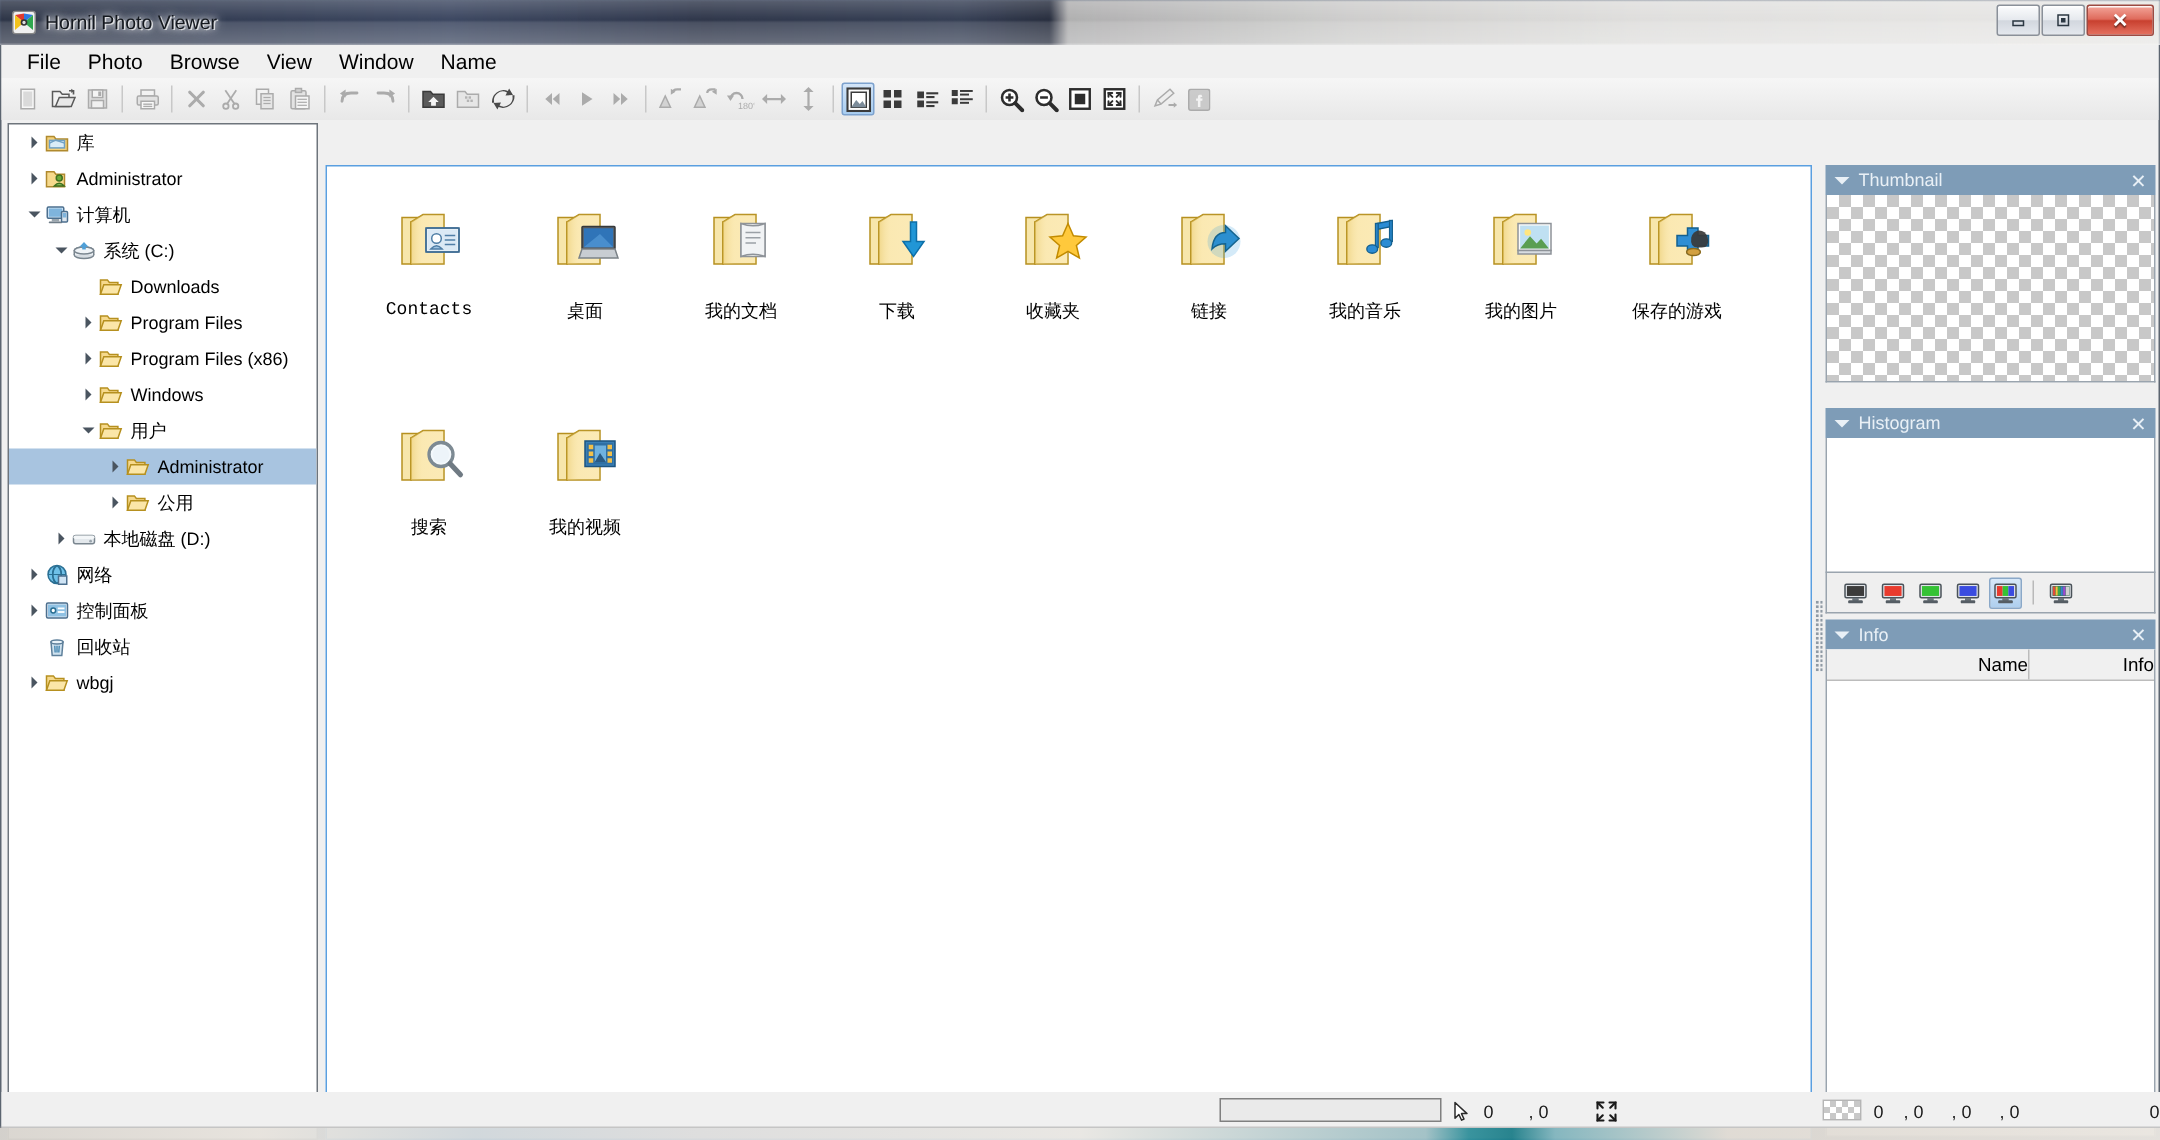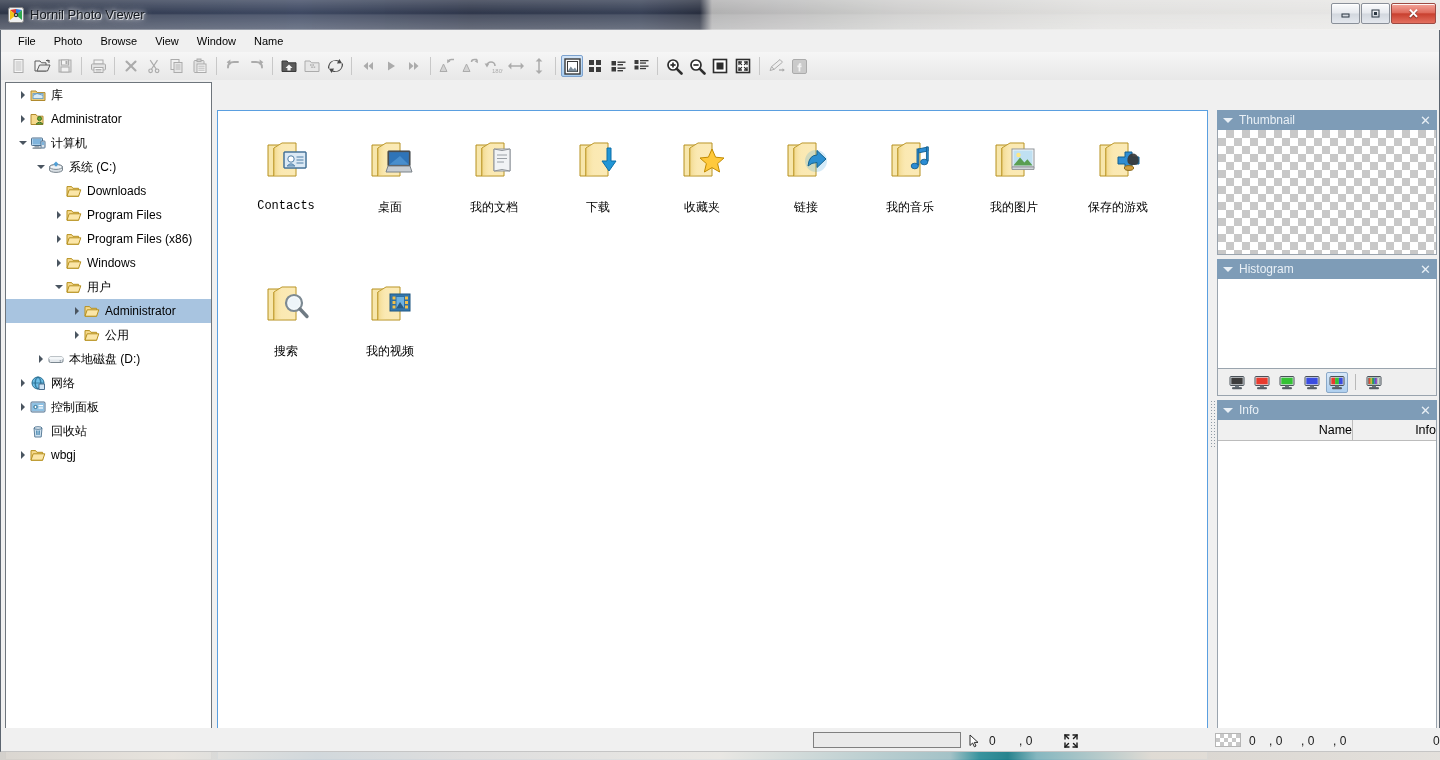--- a/index.html
+++ b/index.html
@@ -88,21 +88,21 @@
     position:absolute; left:0; top:30px; width:1440px; height:722px;
     background:#f0f0f0;
     border-left:1px solid #5c6570; border-right:1px solid #5c6570;
   }
   #menubar {
     position:absolute; left:0; top:0; width:100%; height:22px;
     background:#f0f0f0;
     display:flex; align-items:center; padding-left:8px;
   }
   .menu-item {
-    padding: 3px 9px; font-size:11px; color:#000; cursor:pointer;
+    padding: 3px 9px; font-size:14px; color:#000; cursor:pointer;
   }
 
   
   #toolbar {
     position:absolute; left:0; top:22px; width:100%; height:28px;
     background: linear-gradient(180deg,#f6f6f6 0%,#efefef 50%,#e8e8e8 100%);
     display:flex; align-items:center; padding-left:7px; gap:1px;
   }
   .tb-btn {
     width:22px; height:22px;
@@ -1041,21 +1041,21 @@
 
       <div>
         <div class="panel-head">
           <span class="collapse"></span>
           <span class="ptitle">Thumbnail</span>
           <span class="pclose">✕</span>
         </div>
         <div id="thumbnail-body" class="checker"></div>
       </div>
 
-      <div style="margin-top:4px;">
+      <div style="margin-top:17px;">
         <div class="panel-head">
           <span class="collapse"></span>
           <span class="ptitle">Histogram</span>
           <span class="pclose">✕</span>
         </div>
         <div id="histogram-body"></div>
         <div id="hist-channels">
             <div class="chan-btn">
               <span style="display:flex">
                 <svg width="16" height="15" viewBox="0 0 16 15">

